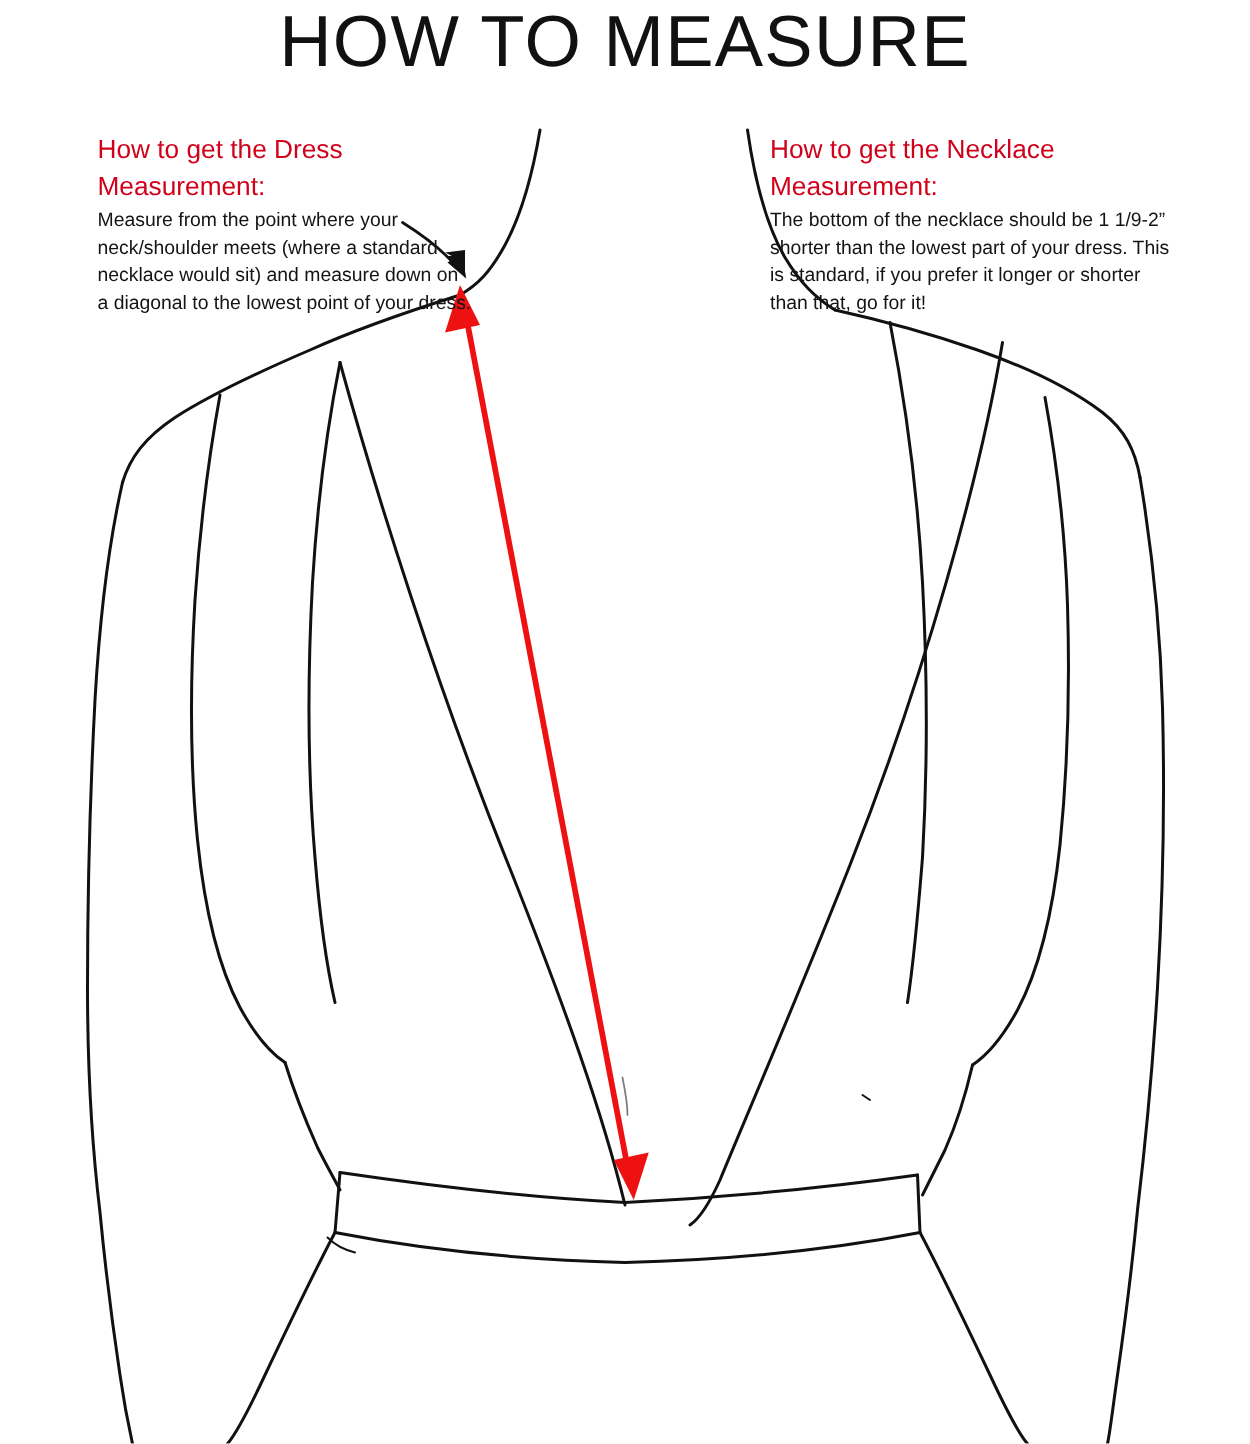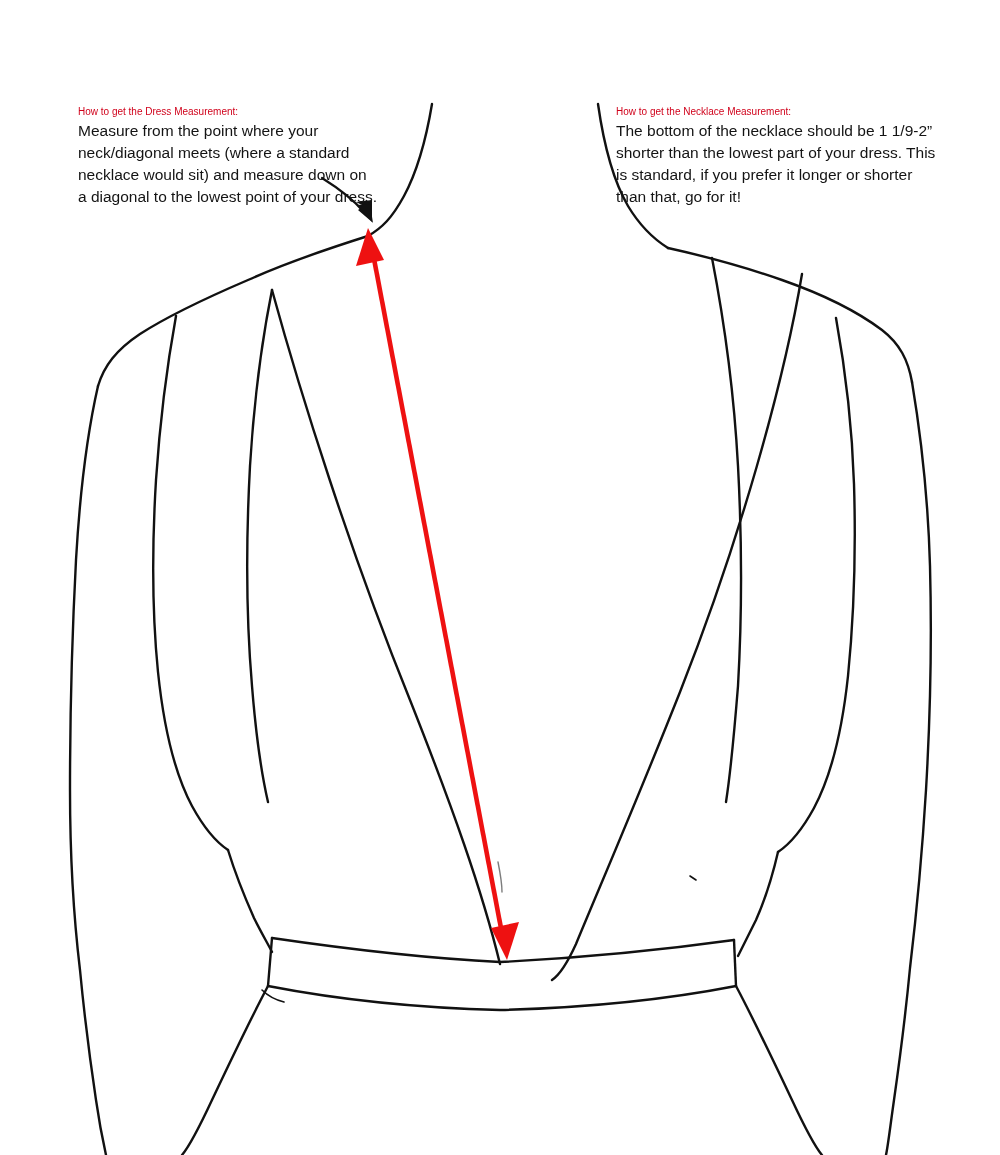--- a/index.html
+++ b/index.html
@@ -33,21 +33,21 @@
   .note {
     position: absolute;
     font-family: "Liberation Sans", sans-serif;
     font-size: 15.5px;
     line-height: 1.42;
     color: #1a1a1a;
   }
   .note .note-head {
     display: block;
     color: #d0021b;
-    font-size: 10px;
+    font-size: 21px;
     margin-bottom: 1px;
   }
   .note .note-body {
     display: block;
     color: #141414;
   }
   #note-dress {
     left: 78px;
     top: 105px;
     width: 300px;
@@ -61,20 +61,21 @@
     position: absolute;
     left: 0;
     top: 0;
   }
 </style>
 </head>
 <body>
 
 <div id="page">
 
+  <div id="title">HOW TO MEASURE</div>
 
   <svg id="figure-svg" width="1000" height="1155" viewBox="0 0 1000 1155">
 
     <g fill="none" stroke="#111111" stroke-width="2.4" stroke-linecap="round" stroke-linejoin="round">
 
       <path d="M432,104 C426,140 418,170 404,196 C392,218 382,228 368,236"></path>
 
       <path d="M598,104 C604,146 614,182 628,206 C640,226 652,238 668,248"></path>
 
       <path d="M368,236 C330,248 288,262 248,280 C206,298 168,316 140,334
@@ -136,21 +137,21 @@
 
     <g>
       <line x1="371" y1="243" x2="504" y2="944" stroke="#ee1111" stroke-width="4.6" stroke-linecap="butt"></line>
       <polygon points="368,228 384,260 356,266" fill="#ee1111"></polygon>
       <polygon points="507,960 491,928 519,922" fill="#ee1111"></polygon>
     </g>
   </svg>
 
   <div class="note" id="note-dress">
     <span class="note-head">How to get the Dress Measurement:</span>
-    <span class="note-body">Measure from the point where your neck/diagonal meets (where a standard necklace would sit) and measure down on a diagonal to the lowest point of your dress.</span>
+    <span class="note-body">Measure from the point where your neck/shoulder meets (where a standard necklace would sit) and measure down on a diagonal to the lowest point of your dress.</span>
   </div>
 
   <div class="note" id="note-necklace">
     <span class="note-head">How to get the Necklace Measurement:</span>
     <span class="note-body">The bottom of the necklace should be 1 1/9-2” shorter than the lowest part of your dress. This is standard, if you prefer it longer or shorter than that, go for it!</span>
   </div>
 
 </div>
 
 </body></html>

